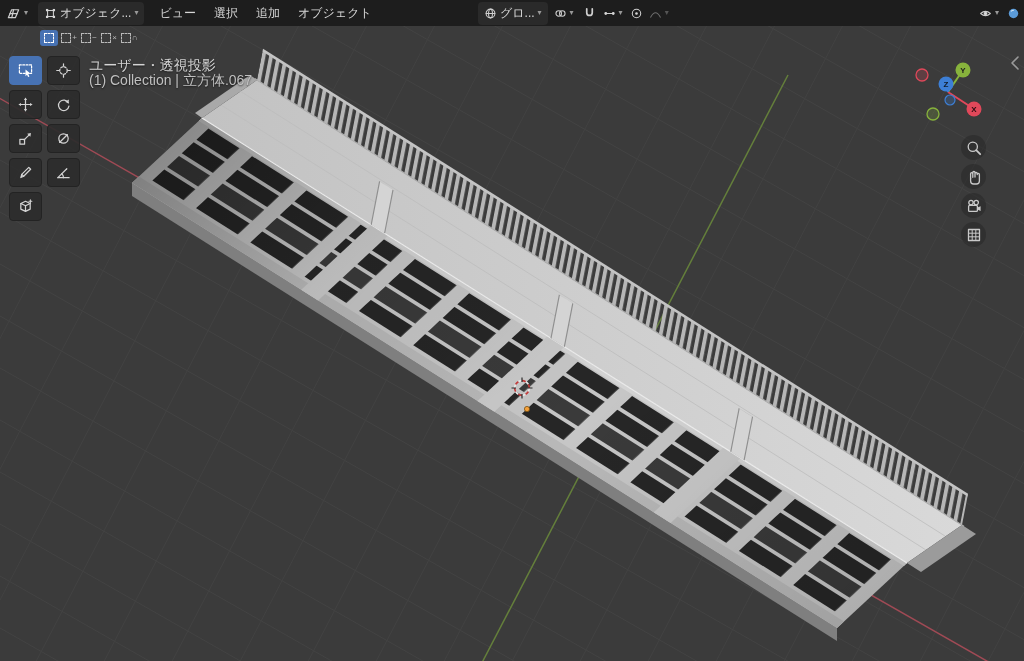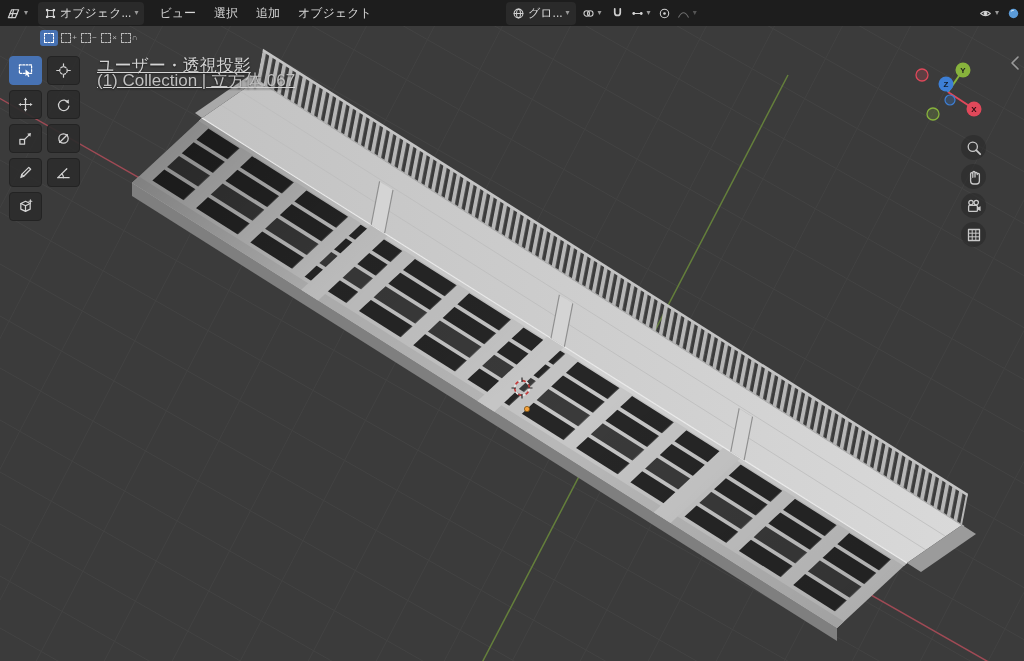--- a/index.html
+++ b/index.html
@@ -10,43 +10,43 @@
 
   
   .hdr{position:absolute;left:0;top:0;width:1024px;height:26px;background:#1d1d1d;z-index:20;
        display:flex;align-items:center;}
   .hbtn{display:flex;align-items:center;gap:3px;background:none;border:0;color:#d7d7d7;
         font:inherit;padding:3px 6px;border-radius:4px;cursor:default;}
   .pill{background:#2a2a2a;}
   .menu{padding:0 9px;}
   .caret{font-size:8px;color:#999;line-height:1;}
   .dim{opacity:.45}
-  .hcenter{position:absolute;left:506px;top:0;height:26px;display:flex;align-items:center;}
+  .hcenter{position:absolute;left:478px;top:0;height:26px;display:flex;align-items:center;}
   .hright{position:absolute;right:0;top:0;height:26px;display:flex;align-items:center;padding-right:2px;}
   .ic{width:15px;height:15px;stroke:#cfcfcf;fill:none;stroke-width:1.3;stroke-linecap:round;stroke-linejoin:round;}
   .ic.small{width:13px;height:13px;}
 
   
   .selmodes{position:absolute;left:40px;top:30px;display:flex;gap:2px;z-index:12;}
   .smbtn{width:18px;height:16px;border:0;background:none;border-radius:3px;display:flex;align-items:center;
          justify-content:center;gap:1px;color:#b9b9b9;cursor:default;padding:0;}
   .smbtn.active{background:#4772b3;color:#fff;}
   .smsq{width:8px;height:8px;border:1px dashed currentColor;}
   .smglyph{font-size:8px;line-height:1;color:inherit;}
 
   
   .toolbar{position:absolute;left:9px;top:56px;display:grid;grid-template-columns:33px 33px;gap:5px;z-index:12;}
   .tool{width:33px;height:29px;border-radius:4px;background:rgba(44,44,44,.92);border:1px solid #232323;
         display:flex;align-items:center;justify-content:center;color:#d4d4d4;cursor:default;padding:0;}
   .tool.active{background:#4772b3;border-color:#4772b3;color:#fff;}
   .tool .ic{stroke:currentColor;}
 
   
-  .vptext{position:absolute;left:97px;top:58px;z-index:11;line-height:15px;font-size:17px;
-          color:#d4d4d4;text-shadow:0 1px 2px rgba(0,0,0,.6);text-decoration:underline;}
+  .vptext{position:absolute;left:89px;top:58px;z-index:11;line-height:15px;font-size:14px;
+          color:#d4d4d4;text-shadow:0 1px 2px rgba(0,0,0,.6);}
   .vptext .sub{color:#c0c0c0;}
 
   
   .gizmo{position:absolute;left:903px;top:47px;z-index:12;}
   .navcol{position:absolute;left:961px;top:135px;z-index:12;display:flex;flex-direction:column;gap:4px;}
   .navbtn{width:25px;height:25px;border-radius:50%;background:rgba(40,40,40,.55);border:0;display:flex;
           align-items:center;justify-content:center;color:#c9c9c9;cursor:default;padding:0;}
   .navbtn .ic{stroke:currentColor;width:16px;height:16px;}
   .sidebar-toggle{position:absolute;left:1006px;top:52px;z-index:12;background:none;border:0;padding:2px;cursor:default;}
 </style>

